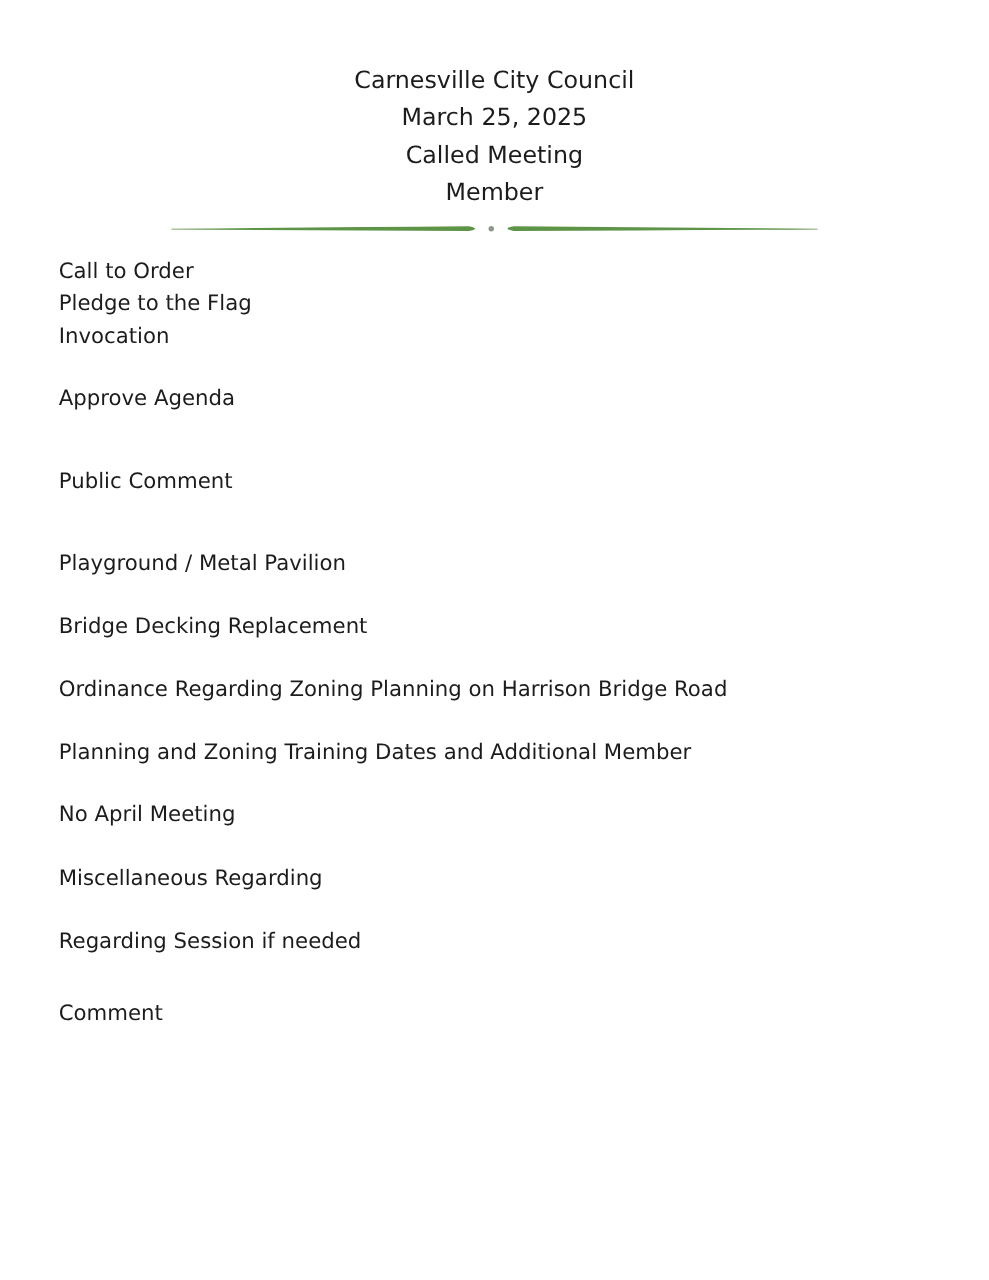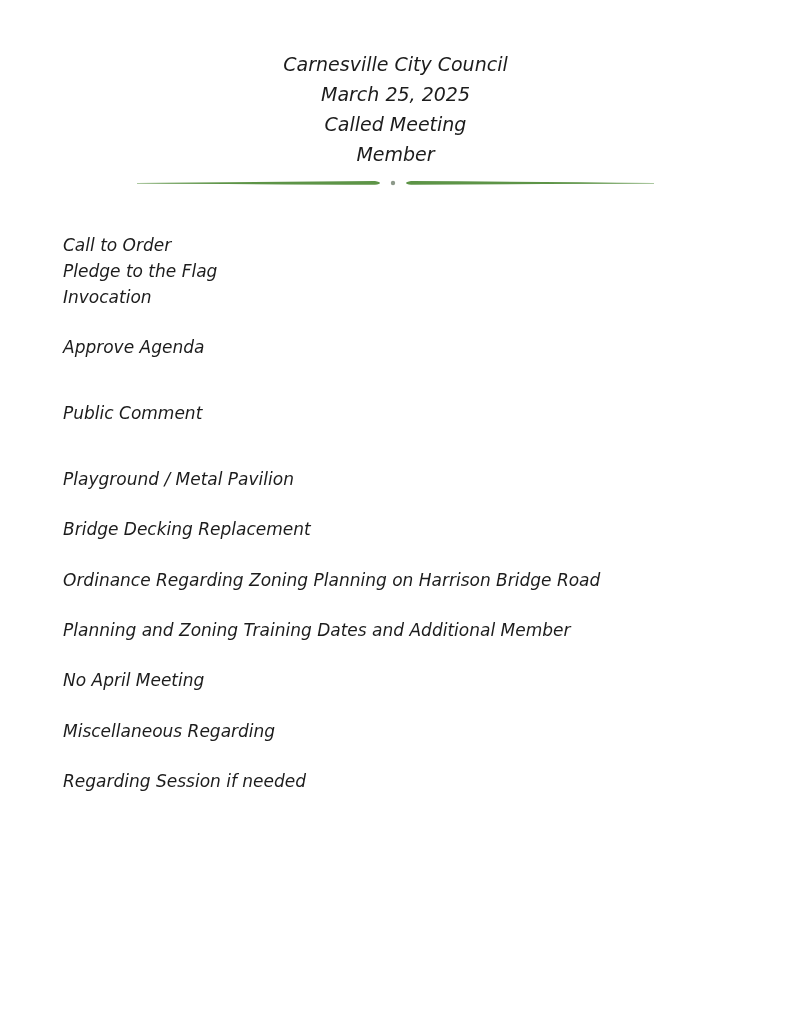--- a/index.html
+++ b/index.html
@@ -8,21 +8,20 @@
     background: #ffffff;
   }
   .page {
     position: relative;
     width: 791px;
     height: 832px;
     background: #ffffff;
     font-family: "DejaVu Sans", sans-serif;
     color: #1c1c1c;
     overflow: hidden;
-    font-style: italic;
   }
   .title-block {
     position: absolute;
     top: 49px;
     left: 0;
     width: 791px;
     text-align: center;
   }
   .title-line {
     font-size: 19px;
@@ -34,24 +33,23 @@
   .divider {
     position: absolute;
     top: 177px;
     left: 135px;
     width: 521px;
     height: 12px;
   }
   .divider svg { display: block; }
   .agenda {
     position: absolute;
-    top: 232px;
+    top: 204px;
     left: 47px;
     width: 700px;
-    margin-left: 16px;
   }
   .item {
     font-size: 17px;
     line-height: 26px;
     white-space: nowrap;
     color: #1c1c1c;
   }
   
   .gap-sm  { margin-top: 24px; }
   .gap-sm2 { margin-top: 25px; }

